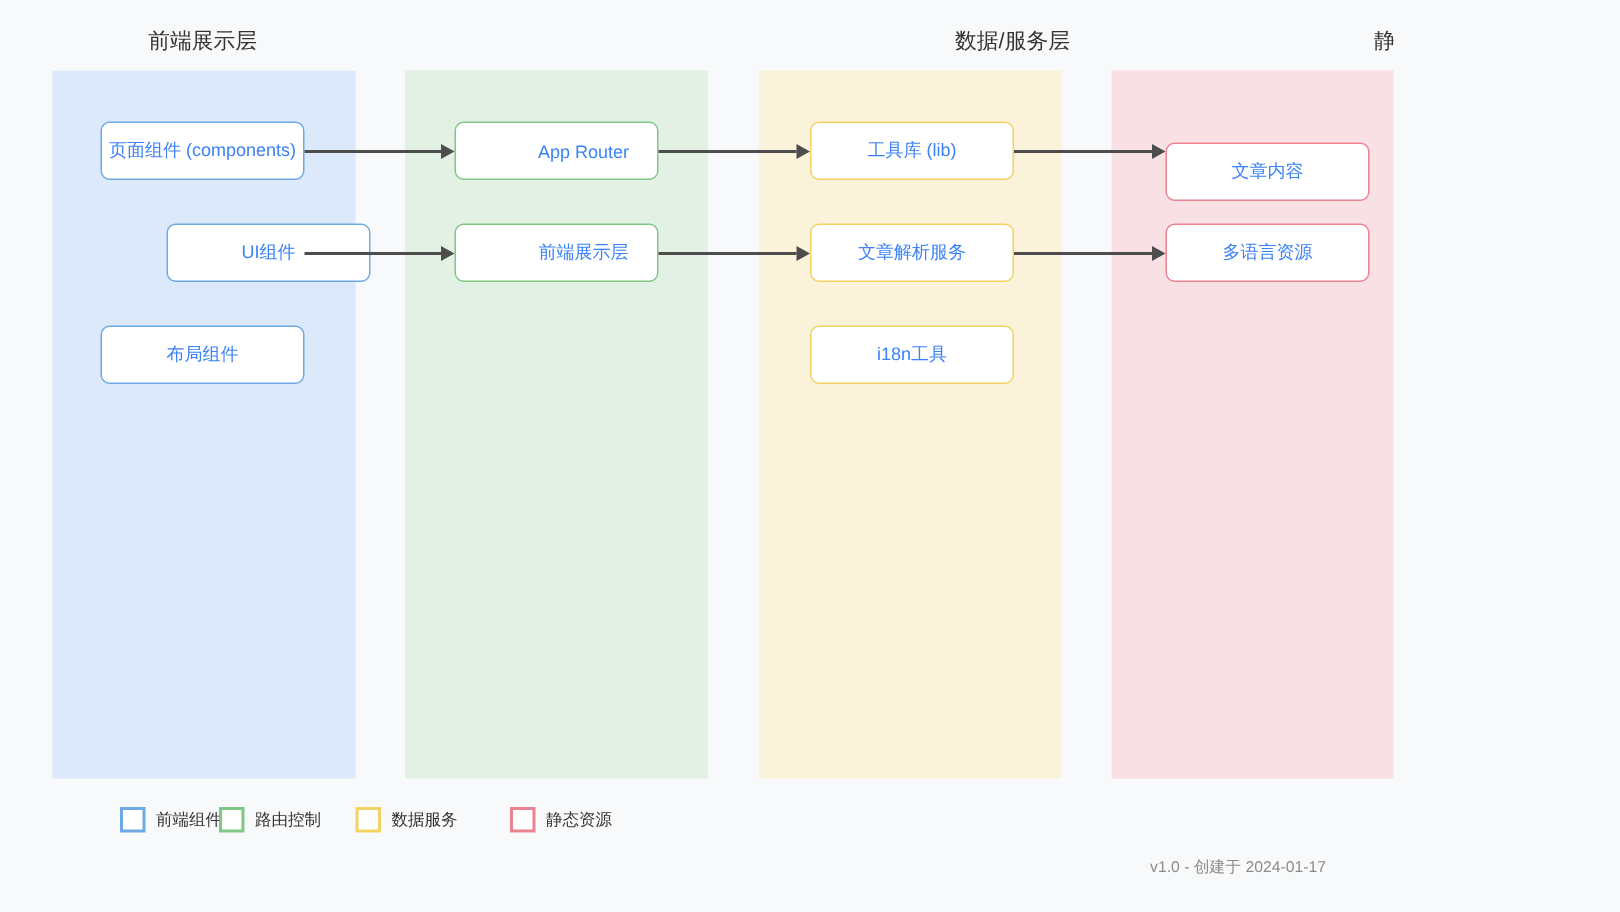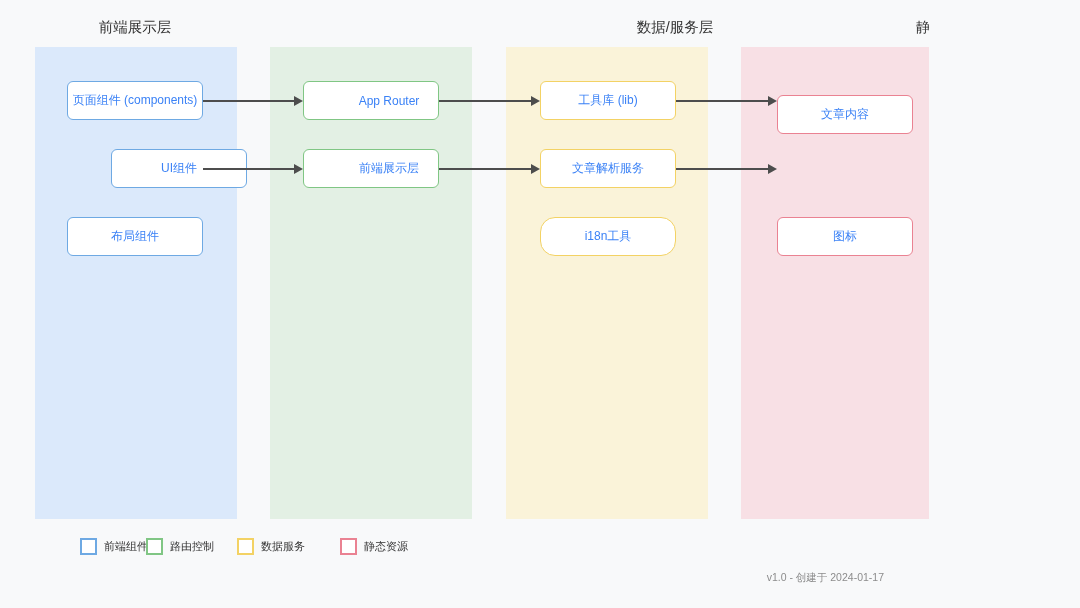--- a/index.html
+++ b/index.html
@@ -115,24 +115,24 @@
 
   <div class="node node-blue" style="left:67px;top:81px;">页面组件 (components)</div>
   <div class="node node-blue" style="left:67px;top:149px;margin-left:44px;">UI组件</div>
   <div class="node node-blue" style="left:67px;top:217px;">布局组件</div>
 
   <div class="node node-green" style="left:303px;top:81px;">App Router</div>
   <div class="node node-green" style="left:303px;top:149px;">前端展示层</div>
 
   <div class="node node-yellow" style="left:540px;top:81px;">工具库 (lib)</div>
   <div class="node node-yellow" style="left:540px;top:149px;text-align:right;">文章解析服务</div>
-  <div class="node node-yellow" style="left:540px;top:217px;border-radius:15px;">i18n工具</div>
+  <div class="node node-yellow" style="left:540px;top:217px;">i18n工具</div>
 
   <div class="node node-red" style="left:777px;top:95px;">文章内容</div>
-  <div class="node node-red" style="left:777px;top:217px;">图标</div>
+  <div class="node node-red" style="left:777px;top:149px;">多语言资源</div>
 
   <div class="arrow" style="left:203px;top:99.5px;width:91px;"></div>
   <div class="arrow" style="left:439px;top:99.5px;width:92px;"></div>
   <div class="arrow" style="left:676px;top:99.5px;width:92px;"></div>
 
   <div class="arrow" style="left:203px;top:167.5px;width:91px;"></div>
   <div class="arrow" style="left:439px;top:167.5px;width:92px;"></div>
   <div class="arrow" style="left:676px;top:167.5px;width:92px;"></div>
 
   <div class="legend-item" style="left:33px;padding-left:47px;">

